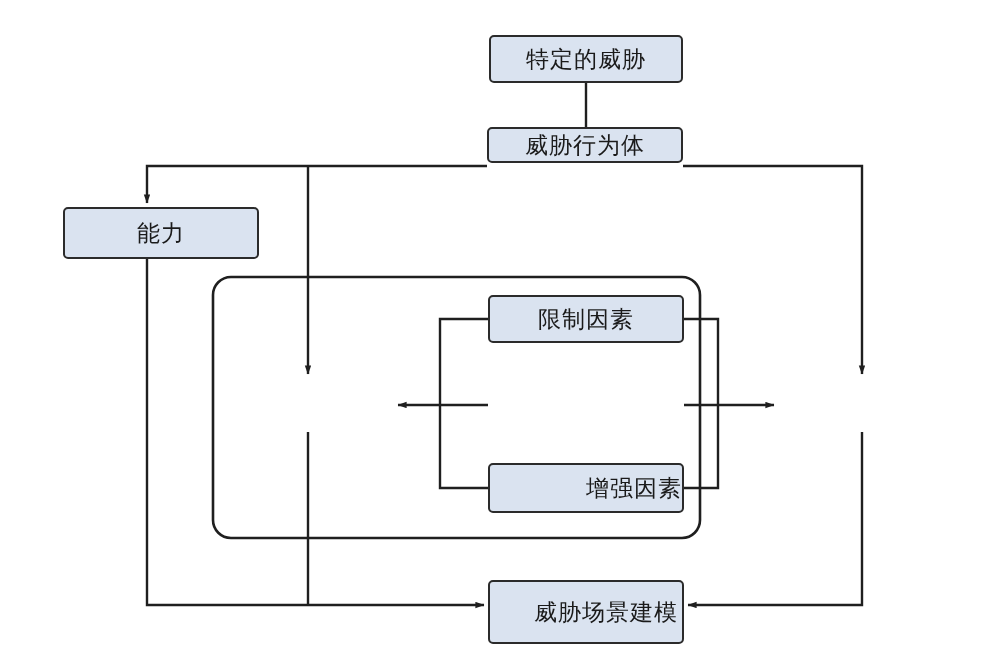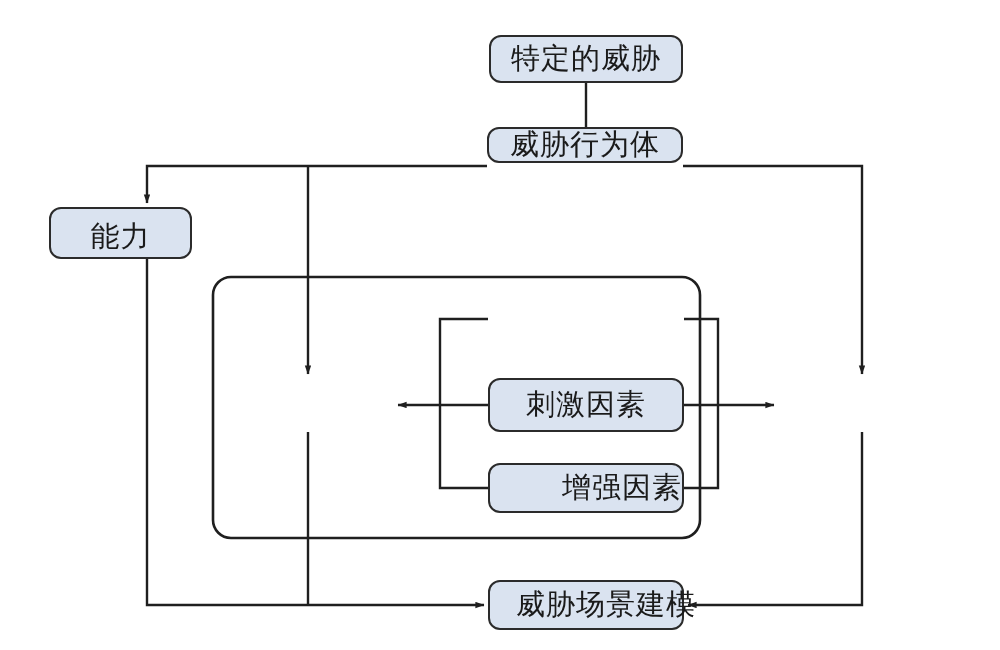--- a/index.html
+++ b/index.html
@@ -9,24 +9,24 @@
     font-family:"Liberation Sans","DejaVu Sans",sans-serif;
     overflow:hidden;
   }
   #canvas{position:relative;width:1000px;height:650px;}
   svg.layer{position:absolute;left:0;top:0;width:1000px;height:650px;}
   .node{
     position:absolute;
     box-sizing:border-box;
     background:#dae3f0;
     border:2px solid #2b2b2b;
-    border-radius:12px;
+    border-radius:5px;
     display:flex;align-items:center;justify-content:center;
     color:#1a1a1a;
-    font-size:29px;
+    font-size:23px;
     letter-spacing:1px;
     white-space:nowrap;
     z-index:3;
   }
   .node span{pointer-events:none;}
 </style>
 </head>
 <body>
 
 <div id="canvas">
@@ -66,32 +66,32 @@
   </svg>
 
   <div class="node" style="left:489px;top:35px;width:194px;height:48px;">
     <span>特定的威胁</span>
   </div>
 
   <div class="node" style="left:487px;top:127px;width:196px;height:36px;">
     <span>威胁行为体</span>
   </div>
 
-  <div class="node" style="left:49px;top:207px;width:143px;height:52px;align-items:flex-end;">
+  <div class="node" style="left:63px;top:207px;width:196px;height:52px;">
     <span>能力</span>
   </div>
 
 
 
+  <div class="node" style="left:488px;top:295px;width:196px;height:48px;">
+    <span>限制因素</span>
+  </div>
 
-  <div class="node" style="left:488px;top:378px;width:196px;height:54px;">
-    <span>刺激因素</span>
-  </div>
 
   <div class="node" style="left:488px;top:463px;width:196px;height:50px;justify-content:flex-end;">
     <span>增强因素</span>
   </div>
 
-  <div class="node" style="left:488px;top:580px;width:196px;height:50px;padding-left:40px;">
+  <div class="node" style="left:488px;top:580px;width:196px;height:64px;padding-left:40px;">
     <span>威胁场景建模</span>
   </div>
 
 </div>
 
 </body></html>

